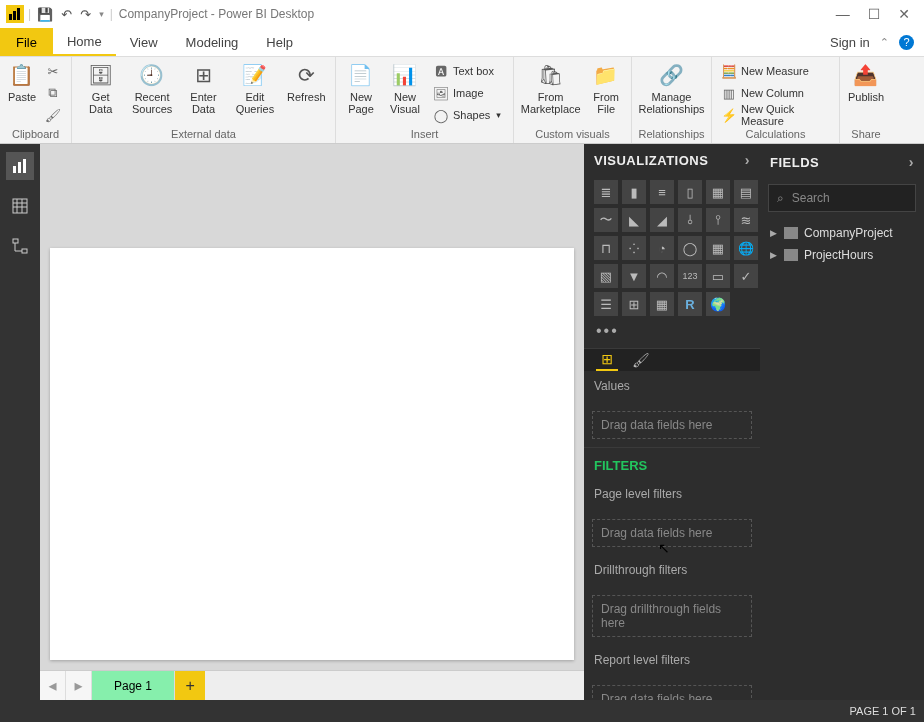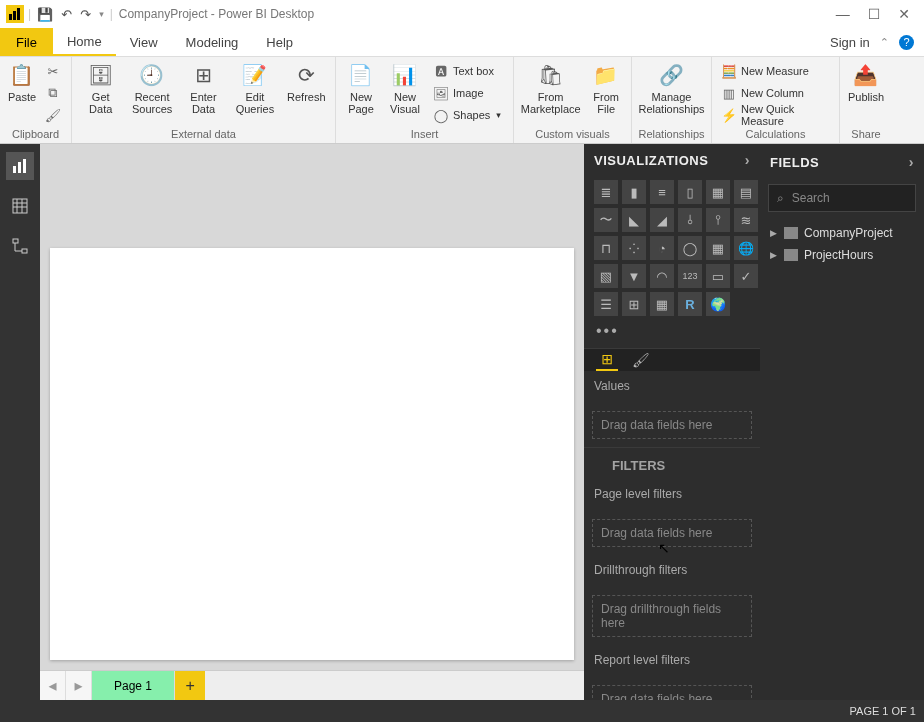--- a/index.html
+++ b/index.html
@@ -51,21 +51,21 @@
 .panel-header { height: 36px; display: flex; align-items: center; padding: 8px 10px; font-size: 13px; font-weight: 600; letter-spacing: .5px; color: #eee; }
 .panel-header .chev { margin-left: auto; color: #aaa; font-size: 14px;}
 .viz-grid { display: grid; grid-template-columns: repeat(6, 24px); gap: 4px; padding: 4px 10px; }
 .viz-ic { width: 24px; height: 24px; background: #444; display:flex; align-items:center; justify-content:center; font-size:13px; color:#bbb;}
 .viz-more { padding: 2px 12px 8px; color:#aaa; font-size:16px; letter-spacing:2px;}
 .format-tabs { height: 30px; background:#222; display:flex; align-items:center; gap:12px; padding:0 12px; border-top:1px solid #3a3a3a;}
 .ft-ic { width:22px; height:22px; display:flex; align-items:center; justify-content:center; color:#bbb; font-size:14px;}
 .ft-ic.active { border-bottom:2px solid #f2c811; color:#f2c811;}
 .sec-label { padding: 8px 10px 6px; font-size: 12px; color: #aaa;}
 .drop-box { margin: 12px 8px 8px; border: 1px dashed #555; padding: 6px 8px; font-size: 12px; color: #888; }
-.filters-head { padding: 10px 28px 6px; font-size: 13px; font-weight: 600; color:#a3a3a3; border-top:1px solid #3a3a3a;}
+.filters-head { padding: 10px 10px 6px; font-size: 13px; font-weight: 600; color:#22c55e; border-top:1px solid #3a3a3a;}
 
 .search-box { margin: 4px 8px 10px; background:#222; border:1px solid #444; height:28px; display:flex; align-items:center; padding:0 8px; gap:8px; color:#888; font-size:12px;}
 .field-item { display:flex; align-items:center; gap:6px; padding:4px 10px; font-size:12px; color:#ddd;}
 .field-item .tri { font-size:9px; color:#aaa; width:8px;}
 .field-item .tbl { width:14px; height:12px; background:#888; display:inline-block;}
 
 
 .statusbar { position:absolute; bottom:0; left:0; right:0; height:22px; background:#333; color:#ddd; font-size:11px; display:flex; align-items:center; padding:0 8px;justify-content:flex-end;}
 
 

